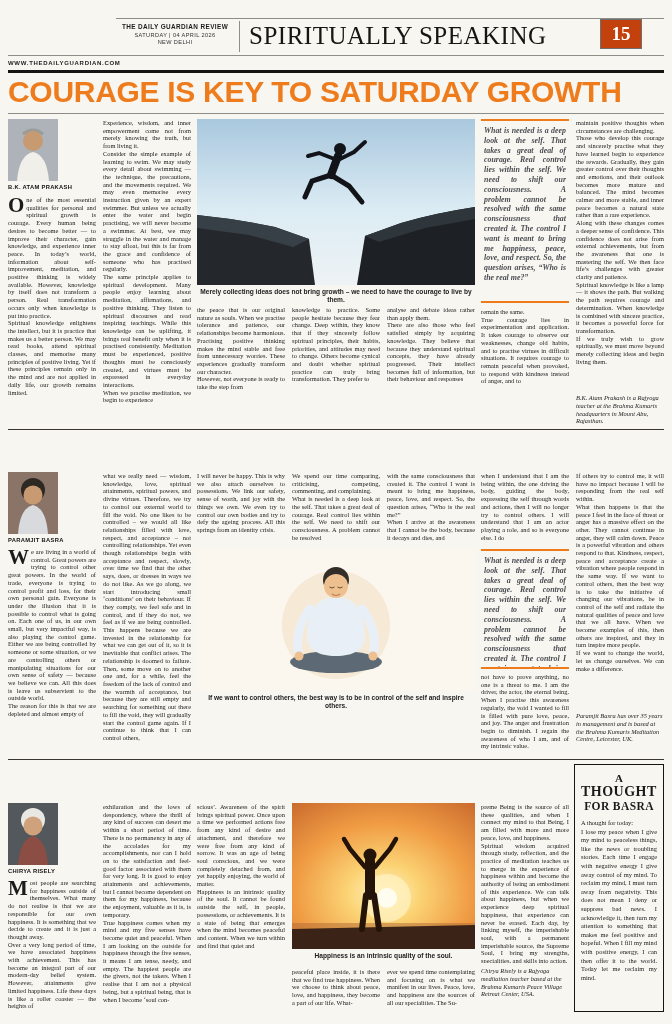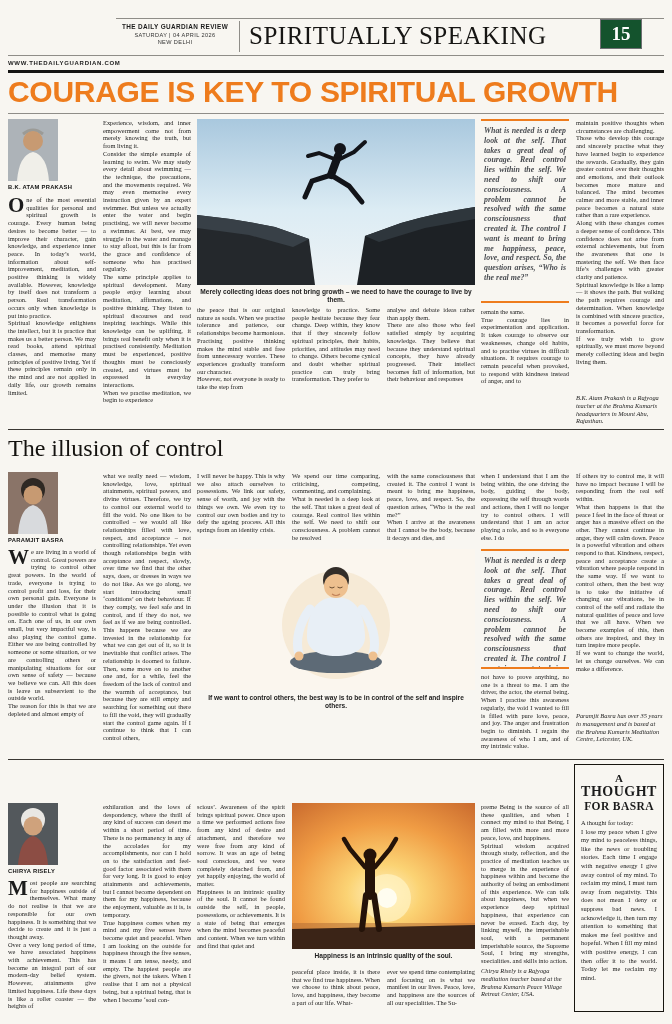--- a/index.html
+++ b/index.html
@@ -8,35 +8,35 @@
   .page{position:relative;width:672px;height:1024px;background:var(--paper);margin:0 auto;overflow:hidden;font-family:"Liberation Serif",serif;color:var(--ink)}
   .abs{position:absolute}
   .hairline{position:absolute;height:1px;background:#8f8d88}
   .rule{position:absolute;height:1px;background:#3a3733}
   .thick{position:absolute;height:3px;background:#151412}
   .vr{position:absolute;width:1px;background:#8f8d88}
   .mh-info{text-align:center}
   .mh-paper{font:700 6.4px/8.5px "Liberation Sans",sans-serif;letter-spacing:.4px}
   .mh-sub{font:400 5.6px/7.4px "Liberation Sans",sans-serif;letter-spacing:.4px;color:#333}
   .mh-title{font:400 25px/1.1 "Liberation Serif",serif;letter-spacing:.5px;color:#161513}
-  .pageno{width:42px;height:30px;background:#14532d;border:1px solid #6d6f72;color:#fff;font:700 19px/28px "Liberation Serif",serif;text-align:center}
+  .pageno{width:42px;height:30px;background:#c2410c;border:1px solid #6d6f72;color:#fff;font:700 19px/28px "Liberation Serif",serif;text-align:center}
   .website{font:700 6px/8px "Liberation Sans",sans-serif;letter-spacing:.7px;color:#222}
   .main-head{font:700 30px/1 "Liberation Sans",sans-serif;color:var(--accent-orange);letter-spacing:-.3px}
   .sec-head{font:400 24px/1.05 "Liberation Serif",serif;color:#14120f}
   .body{font:400 6.4px/7.7px "Liberation Serif",serif;text-align:justify;white-space:pre-line;overflow:hidden}
   .dropcap{float:left;font:700 21px/18px "Liberation Serif",serif;padding-right:2px}
   .caption{font:700 6.6px/8.2px "Liberation Sans",sans-serif;text-align:center;color:#222}
   .author{font:700 5.8px/7px "Liberation Sans",sans-serif;letter-spacing:.3px;color:#111}
   .byline{font:italic 400 6.4px/7.8px "Liberation Serif",serif;color:#222;background:var(--paper);overflow:hidden}
   .quote{border-top:2.5px solid var(--accent-orange);border-bottom:2.5px solid var(--accent-orange);padding:5px 3px;font:italic 700 7.9px/9.8px "Liberation Serif",serif;color:#4a4d52;text-align:justify;overflow:hidden;white-space:pre-line}
   .photo{overflow:hidden}
   .photo svg{display:block;width:100%;height:100%}
   .thought{border:1.5px solid #17150f;padding:7px 6px;overflow:hidden;background:var(--paper)}
   .t1{font:700 11px/12px "Liberation Serif",serif;text-align:center}
-  .t2{font:700 14px/16px "Liberation Serif",serif;text-align:center;letter-spacing:.5px}
+  .t2{font:700 14px/16px "Liberation Serif",serif;text-align:left;letter-spacing:.5px}
   .t3{font:700 11.5px/13px "Liberation Serif",serif;text-align:center;letter-spacing:.4px}
   .t-body{margin-top:6px;font:400 6.4px/8.6px "Liberation Serif",serif;text-align:justify;white-space:pre-line}
 </style>
 </head>
 <body>
 
 <div class="page">
 
   <div class="hairline" style="left:116px;top:18px;width:548px"></div>
   <div class="abs mh-info" style="left:116px;top:23px;width:118px">
@@ -44,21 +44,21 @@
     <div class="mh-sub">SATURDAY | 04 APRIL 2026</div>
     <div class="mh-sub">NEW DELHI</div>
   </div>
   <div class="vr" style="left:239px;top:21px;height:31px"></div>
   <div class="abs mh-title" style="left:249px;top:22px">SPIRITUALLY SPEAKING</div>
   <div class="abs pageno" style="left:600px;top:19px">15</div>
   <div class="hairline" style="left:8px;top:55px;width:656px"></div>
   <div class="abs website" style="left:8px;top:59px">WWW.THEDAILYGUARDIAN.COM</div>
   <div class="thick" style="left:8px;top:70px;width:656px"></div>
 
-  <div class="abs main-head" style="left:8px;top:77px;width:660px">COURAGE IS KEY TO SPIRITUAL GROWTH</div>
+  <div class="abs main-head" style="left:8px;top:77px;width:660px">COURAGE IS KEY TO SATURDAY GROWTH</div>
   <div class="hairline" style="left:8px;top:113px;width:656px"></div>
 
   <div class="abs photo" style="left:8px;top:119px;width:50px;height:62px">
     <svg viewBox="0 0 50 62" preserveAspectRatio="none">
       <rect width="50" height="62" fill="#adb3b8"></rect>
       <path d="M15 15 Q25 7 35 15" stroke="#9b9b97" stroke-width="3" fill="none"></path>
       <circle cx="25" cy="22" r="10" fill="#c79a72"></circle>
       <path d="M25 33 Q39 36 41 62 L9 62 Q11 36 25 33 Z" fill="#f0efe9"></path>
     </svg>
   </div>
@@ -106,21 +106,20 @@
   <div class="abs body" style="left:481px;top:308px;width:88px;height:117px">remain the same.
 True courage lies in experimentation and application. It takes courage to observe our weaknesses, change old habits, and to practise virtues in difficult situations. It requires courage to remain peaceful when provoked, to respond with kindness instead of anger, and to</div>
   <div class="abs body" style="left:576px;top:119px;width:88px;height:306px">maintain positive thoughts when circumstances are challenging.
 Those who develop this courage and sincerely practise what they have learned begin to experience the rewards. Gradually, they gain greater control over their thoughts and emotions, and their outlook becomes more mature and balanced. The mind becomes calmer and more stable, and inner peace becomes a natural state rather than a rare experience.
 Along with these changes comes a deeper sense of confidence. This confidence does not arise from external achievements, but from the awareness that one is mastering the self. We then face life’s challenges with greater clarity and patience.
 Spiritual knowledge is like a lamp — it shows the path. But walking the path requires courage and determination. When knowledge is combined with sincere practice, it becomes a powerful force for transformation.
 If we truly wish to grow spiritually, we must move beyond merely collecting ideas and begin living them.</div>
   <div class="abs byline" style="left:576px;top:394px;width:88px;height:31px">B.K. Atam Prakash is a Rajyoga teacher at the Brahma Kumaris headquarters in Mount Abu, Rajasthan.</div>
 
   <div class="rule" style="left:8px;top:429px;width:656px"></div>
-  <div class="abs sec-head" style="left:8px;top:436px;width:400px">The illusion of control</div>
 
   <div class="abs photo" style="left:8px;top:472px;width:50px;height:62px">
     <svg viewBox="0 0 50 62" preserveAspectRatio="none">
       <rect width="50" height="62" fill="#8a7468"></rect>
       <circle cx="25" cy="18" r="12" fill="#2e2823"></circle>
       <circle cx="25" cy="23" r="9.5" fill="#c79a72"></circle>
       <path d="M25 33 Q38 36 40 62 L10 62 Q12 36 25 33 Z" fill="#d8dadd"></path>
     </svg>
   </div>
   <div class="abs author" style="left:8px;top:537px;width:88px">PARAMJIT BASRA</div>

